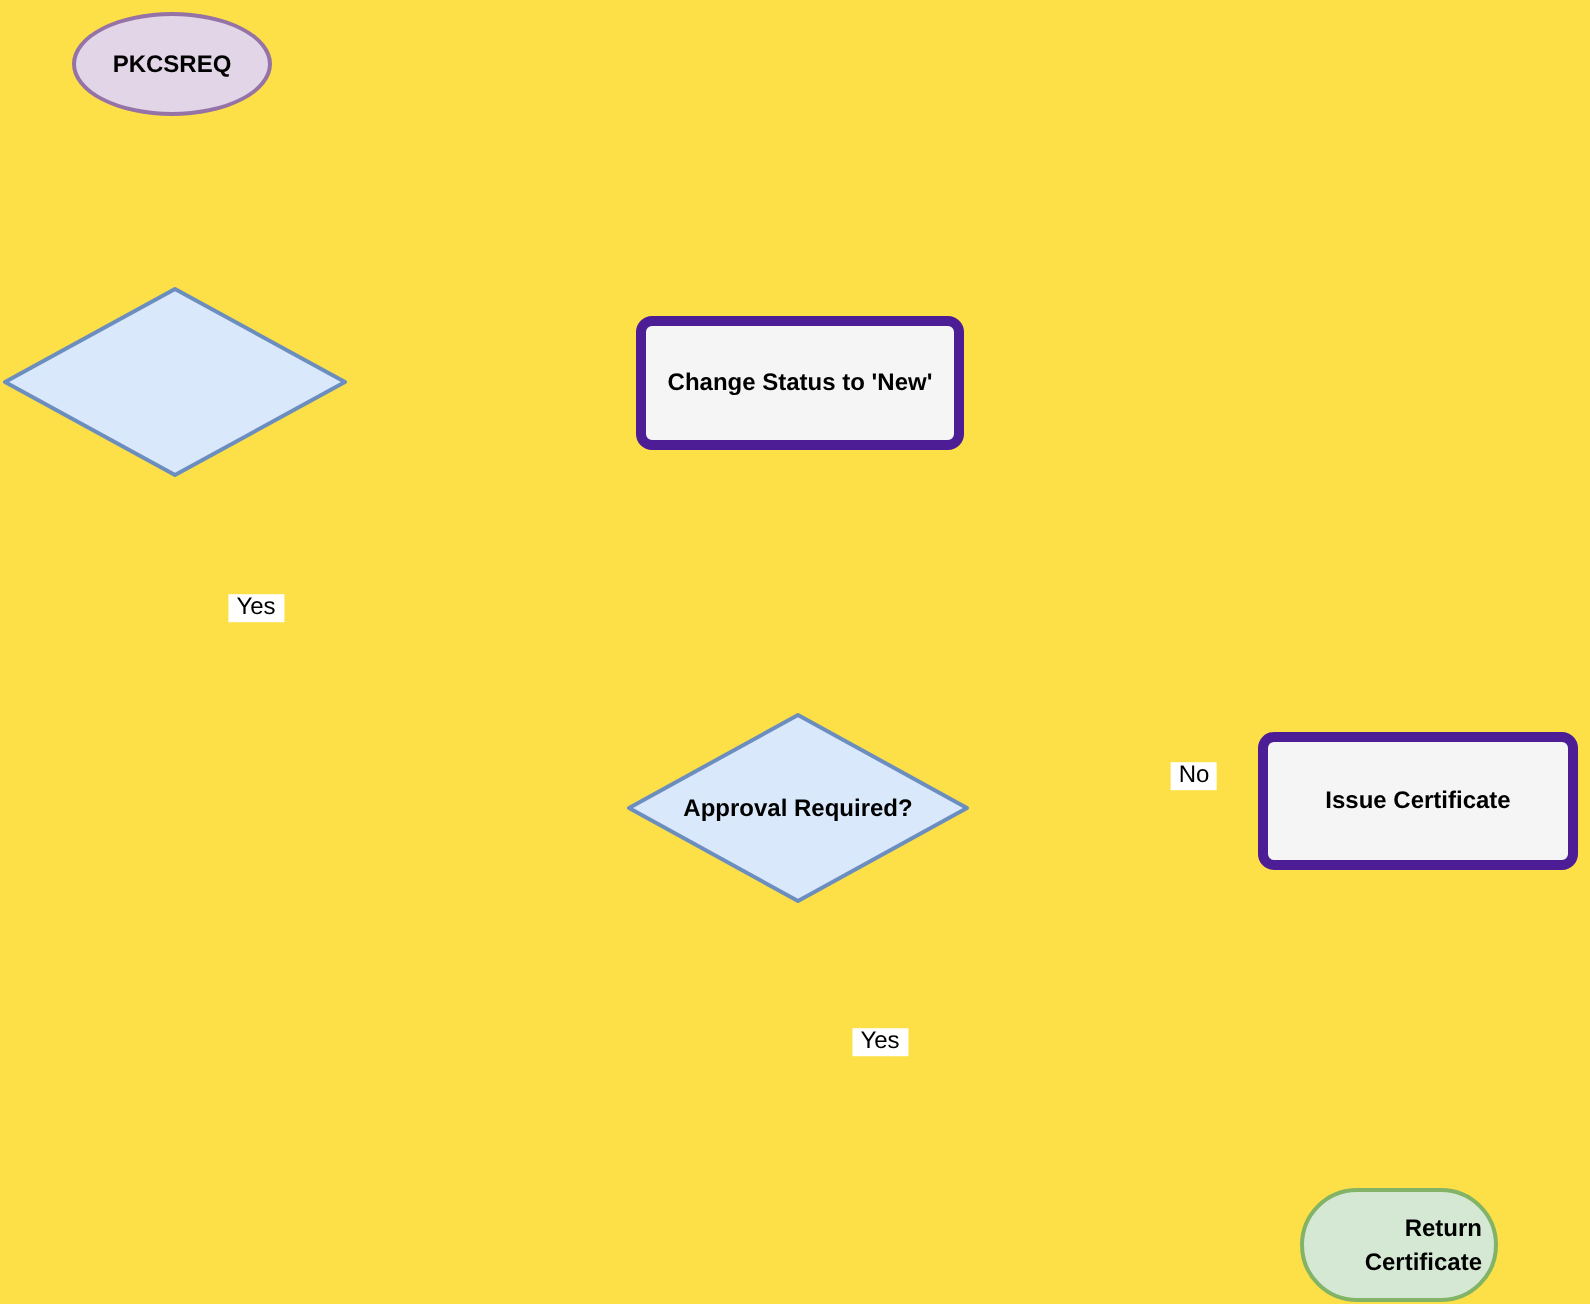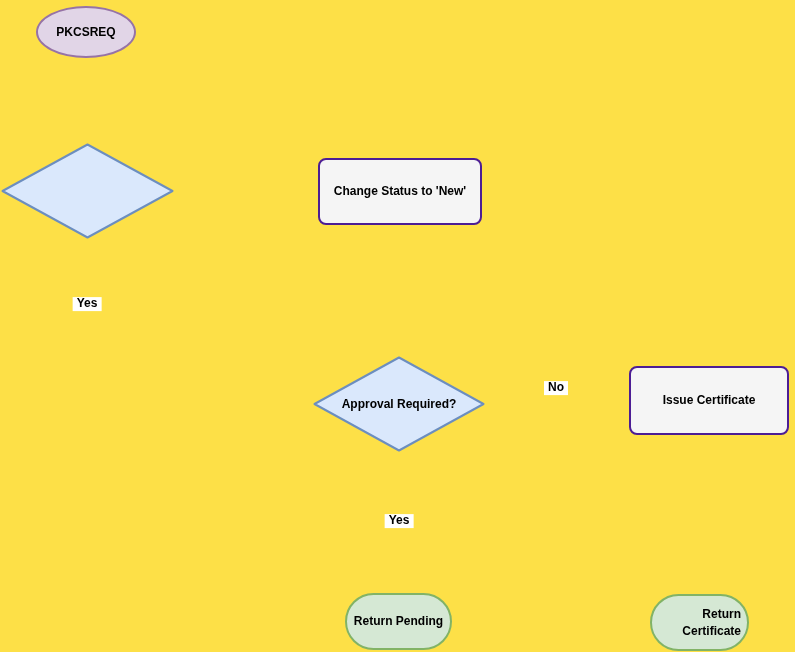--- a/index.html
+++ b/index.html
@@ -26,45 +26,46 @@
   .node .node-label { position: relative; z-index: 1; padding: 0 6px; }
   .node svg.shape { position: absolute; left: 0; top: 0; width: 100%; height: 100%; z-index: 0; }
 
   .shape-ellipse {
     background: #E1D5E7;
     border: 2px solid #9673A6;
     border-radius: 50%;
   }
   .shape-process {
     background: #F5F5F5;
-    border: 2px solid #4c1d95;
+    border: 5px solid #4c1d95;
     border-radius: 8px;
   }
   .shape-terminal {
     background: #D5E8D4;
     border: 2px solid #82B366;
     border-radius: 29px;
   }
   .diamond-poly {
     fill: #DAE8FC;
     stroke: #6C8EBF;
     stroke-width: 2;
     stroke-linejoin: round;
   }
   .edge-label {
     position: absolute;
     transform: translate(-50%, -50%);
     background: #FFFFFF;
     color: #000000;
     font-size: 12px;
-    font-weight: 700;
+    font-weight: 400;
     line-height: 1.15;
     padding: 0 4px;
     white-space: nowrap;
     z-index: 2;
+    margin-left: 41px;
   }
 
   
   #node-start            { left: 36px;  top: 6px;   width: 100px; height: 52px; }
   #node-decision-entity  { left: 1px;   top: 143px; width: 173px; height: 96px; }
   #node-change-status    { left: 318px; top: 158px; width: 164px; height: 67px; }
   #node-create-entity    { left: 3px;   top: 366px; width: 167px; height: 69px; }
   #node-decision-approval{ left: 313px; top: 356px; width: 172px; height: 96px; }
   #node-issue-cert       { left: 629px; top: 366px; width: 160px; height: 69px; justify-content: center; }
   #node-return-pending   { left: 345px; top: 593px; width: 107px; height: 57px; }
@@ -104,21 +105,18 @@
   </div>
 
   <div class="edge-label" id="label-no-approval">No</div>
 
   <div class="node shape-process" id="node-issue-cert">
     <span class="node-label">Issue Certificate</span>
   </div>
 
   <div class="edge-label" id="label-yes-approval">Yes</div>
 
-  <div class="node shape-terminal" id="node-return-pending">
-    <span class="node-label">Return Pending</span>
-  </div>
 
   <div class="node shape-terminal" id="node-return-cert">
     <span class="node-label">Return Certificate</span>
   </div>
 
 </div>
 
 </body></html>

